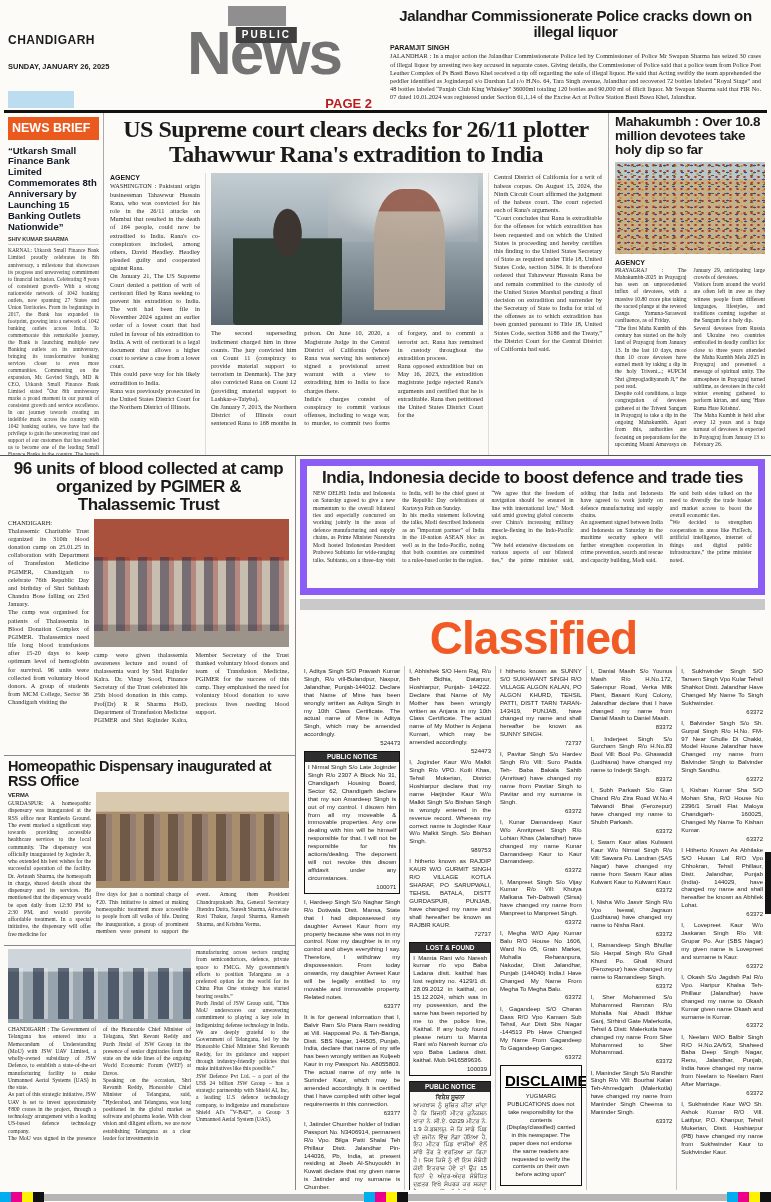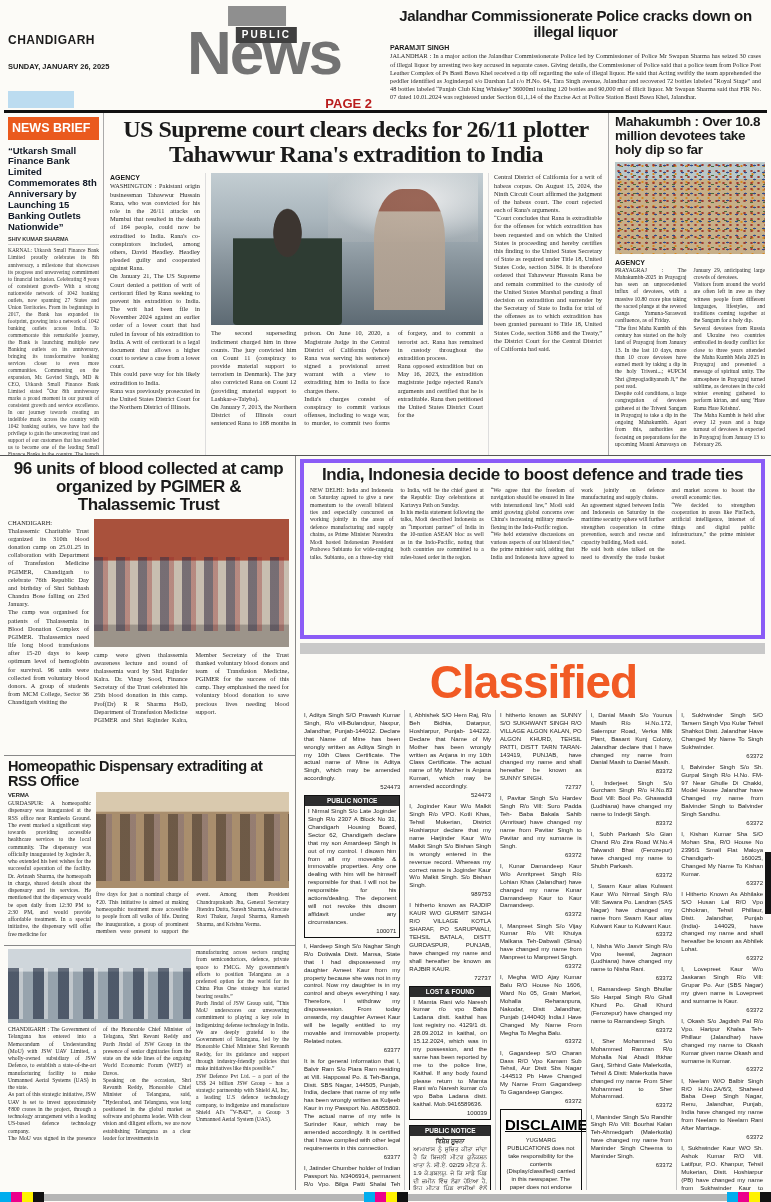--- a/index.html
+++ b/index.html
@@ -98,21 +98,21 @@
   .tel-left{width:188px;display:flex;flex-direction:column;padding-right:5px;}
   .ph-tel{height:74px;width:100%;margin-bottom:3px;
     background:linear-gradient(180deg,#cfd6db 0 30%,#97a3ad 31% 100%);}
   .ph-tel .fig{position:absolute;left:0;top:25%;width:100%;height:70%;
     background:repeating-linear-gradient(90deg,rgba(40,50,70,.65) 0 11px,rgba(235,235,235,.5) 11px 15px,transparent 15px 25px);}
   .tel-c12{column-count:2;column-gap:7px;flex:1;overflow:hidden;font-size:5.6px;}
   .tel-c3{flex:1;font-size:5.6px;}
 
   
   .cl-zone{flex:1;display:flex;flex-direction:column;padding-left:4px;}
-  .india-box{height:180px;border:4px solid #8b5cf6;margin:3px 2px 0 0;padding:3px 6px;}
+  .india-box{height:136px;border:7px solid #8b5cf6;margin:3px 2px 0 0;padding:3px 6px;}
   .h-india{font:bold 17px/1.05 "Liberation Sans",sans-serif;text-align:center;letter-spacing:-.4px;margin-bottom:3px;}
   .india-body{column-count:5;column-gap:7px;height:142px;overflow:hidden;font-size:5.7px;}
   .gray-strip{height:11px;background:#c9c9c9;margin:4px 2px 0 0;}
   .cl-banner{height:56px;font:900 46px/56px "Liberation Sans",sans-serif;color:#f15a24;text-align:center;letter-spacing:-1px;}
   .cl-cols{flex:1;display:flex;overflow:hidden;}
   .cl-col{flex:1;padding:2px 4px;border-left:1px solid #c4c4c4;overflow:hidden;}
   .cl-col:first-child{border-left:none;flex:1.18;}
   .cl-ad{margin-bottom:4px;}
   .cl-text{font:6px/1.32 "Liberation Sans",sans-serif;text-align:justify;color:#222;}
   .ref{font:6px/1.2 "Liberation Sans",sans-serif;text-align:right;color:#222;margin-top:1px;}
@@ -215,21 +215,21 @@
           <div class="blood-right">
             <div class="photo ph-blood">
               <div class="fig"></div>
             </div>
             <div class="blood-c23 ct">camp were given thalassemia awareness lecture and round of thalassemia ward by Shri Rajinder Kalra. Dr. Vinay Sood, Finance Secretary of the Trust celebrated his 25th blood donation in this camp. Prof(Dr) R R Sharma HoD, Department of Transfusion Medicine PGIMER and Shri Rajinder Kalra, Member Secretary of the Trust thanked voluntary blood donors and team of Transfusion Medicine, PGIMER for the success of this camp. They emphasised the need for voluntary blood donation to save precious lives needing blood support.</div>
           </div>
         </div>
       </div>
 
       <div class="homeo">
-        <div class="h-homeo">Homeopathic Dispensary extraditing at RSS Office</div>
+        <div class="h-homeo">Homeopathic Dispensary inaugurated at RSS Office</div>
         <div class="homeo-body">
           <div class="homeo-c1">
             <div class="byline-sm">VERMA</div>
             <div class="ct" style="height:140px;font-size:5.6px">GURDASPUR: A homeopathic dispensary was inaugurated at the RSS office near Ramleela Ground. The event marked a significant step towards providing accessible healthcare services to the local community. The dispensary was officially inaugurated by Joginder Ji, who extended his best wishes for the successful operation of the facility. Dr. Avinash Sharma, the homeopath in charge, shared details about the dispensary and its services. He mentioned that the dispensary would be open daily from 12:30 PM to 2:30 PM, and would provide affordable treatment. In a special initiative, the dispensary will offer free medicine for</div>
           </div>
           <div class="homeo-right">
             <div class="photo ph-homeo">
               <div class="fig"></div>
             </div>
             <div class="homeo-c23 ct" style="font-size:5.6px">five days for just a nominal charge of ₹20. This initiative is aimed at making homeopathic treatment more accessible to people from all walks of life. During the inauguration, a group of prominent members were present to support the event. Among them President Chandraprakash Jha, General Secretary Jitendra Dutta, Suresh Sharma, Advocate Ravi Thakur, Jaspal Sharma, Ramesh Sharma, and Krishna Verma.</div>

